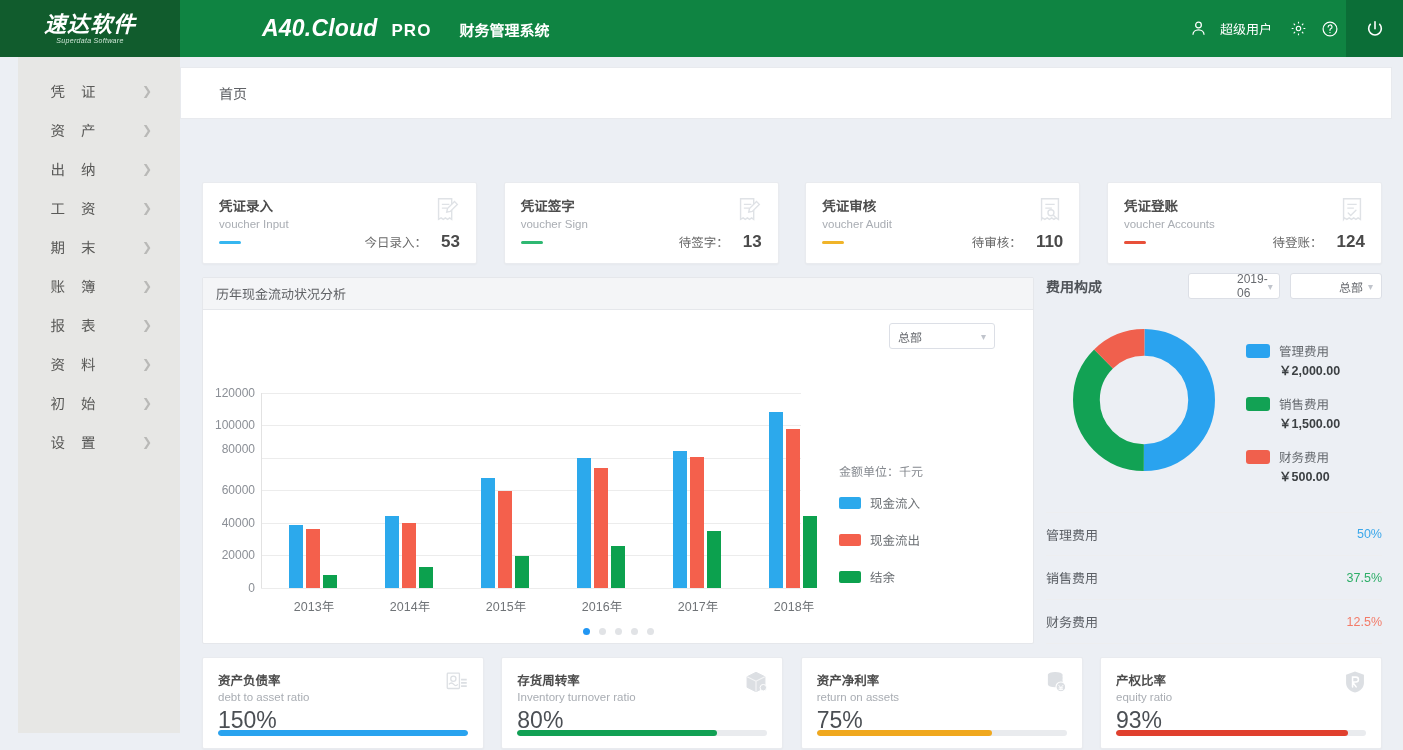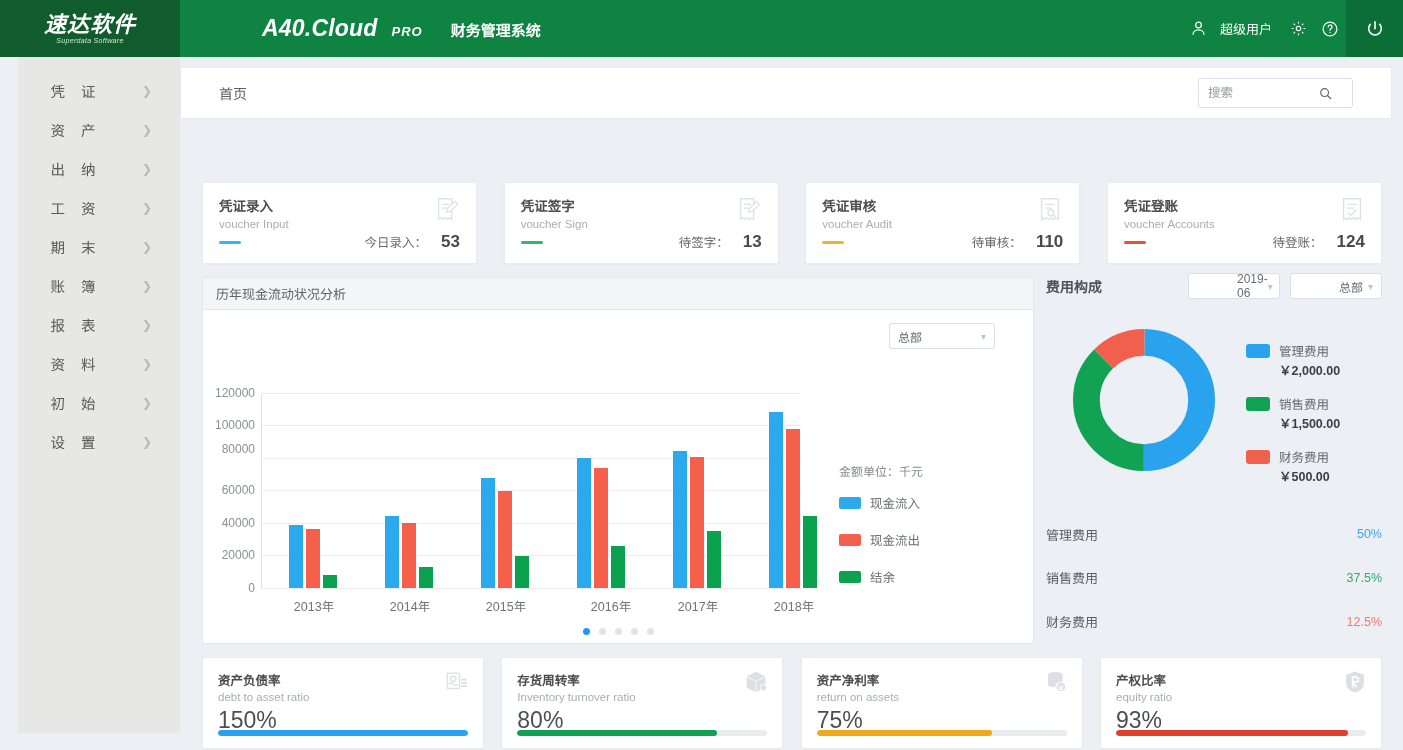--- a/index.html
+++ b/index.html
@@ -15,21 +15,21 @@
   .topbar { position:absolute; left:0; top:0; width:1403px; height:57px;
             background:#0f8442; display:flex; align-items:center; }
   .logo-box { width:180px; height:57px; background:#115c2d; display:flex;
               flex-direction:column; align-items:center; justify-content:center; }
   .logo-cn { font-family:"DejaVu Serif", serif; font-weight:bold; font-style:italic;
              font-size:22px; color:#ffffff; letter-spacing:1px; line-height:1; }
   .logo-en { font-size:7px; color:#cfe6d6; font-style:italic; letter-spacing:.3px;
              margin-top:2px; }
   .brand { margin-left:82px; display:flex; align-items:baseline; }
   .brand-main { font-size:23px; font-style:italic; font-weight:bold; color:#fff; letter-spacing:.2px; }
-  .brand-pro { font-size:13px; font-style:italic; font-weight:bold; color:#fff;
+  .brand-pro { font-size:17px; font-weight:bold; color:#fff;
                margin-left:14px; letter-spacing:1px; }
   .brand-sys { font-size:15px; font-weight:bold; color:#fff; margin-left:28px; }
   .topright { margin-left:auto; display:flex; align-items:center; height:57px; }
   .tr-item { display:flex; align-items:center; justify-content:center;
              color:#ffffff; height:57px; }
   .user-icon { width:34px; }
   .user-name { font-size:13px; margin:0 10px 0 4px; }
   .gear, .help { width:32px; }
   .power-box { width:57px; height:57px; background:#0b6e37; display:flex;
                align-items:center; justify-content:center; }
@@ -225,29 +225,20 @@
     <div class="nav-item">
       <span class="nav-label">设 置</span>
       <span class="nav-arrow">❯</span>
     </div>
   </div>
 
   <div class="content">
 
     <div class="crumbbar">
       <span class="crumb">首页</span>
-      <div class="search">
-        <input type="text" placeholder="搜索" style="">
-        <span>
-          <svg width="15" height="15" viewBox="0 0 24 24" fill="none" stroke="#606266" stroke-width="1.8">
-            <circle cx="10.5" cy="10.5" r="6.3"></circle>
-              <path d="M15.2 15.2 20.4 20.4" stroke-linecap="round"></path>
-          </svg>
-        </span>
-      </div>
     </div>
 
     <div class="kpis">
 
       <div class="kpi">
         <div class="kpi-t">凭证录入</div>
         <div class="kpi-s">voucher Input</div>
         <div class="kpi-rule" style="background:#35b6f0"></div>
         <div class="kpi-foot">
           <span>今日录入：</span>
@@ -378,21 +369,21 @@
             <div class="bar" style="height:176px;background:#2ca9ec"></div>
             <div class="bar" style="height:159px;background:#f4604c"></div>
             <div class="bar" style="height:72px;background:#0ca14e"></div>
           </div>
         </div>
 
         <div>
           <div class="xlab" style="left:111px">2013年</div>
           <div class="xlab" style="left:207px">2014年</div>
           <div class="xlab" style="left:303px">2015年</div>
-          <div class="xlab" style="left:408px">2016年</div>
+          <div class="xlab" style="left:399px">2016年</div>
           <div class="xlab" style="left:495px">2017年</div>
           <div class="xlab" style="left:591px">2018年</div>
         </div>
 
         <div class="legend">
           <div class="legend-unit">金额单位：千元</div>
           <div class="legend-row">
             <span class="legend-sw" style="background:#2ca9ec"></span>
             <span class="legend-tx">现金流入</span>
           </div>

